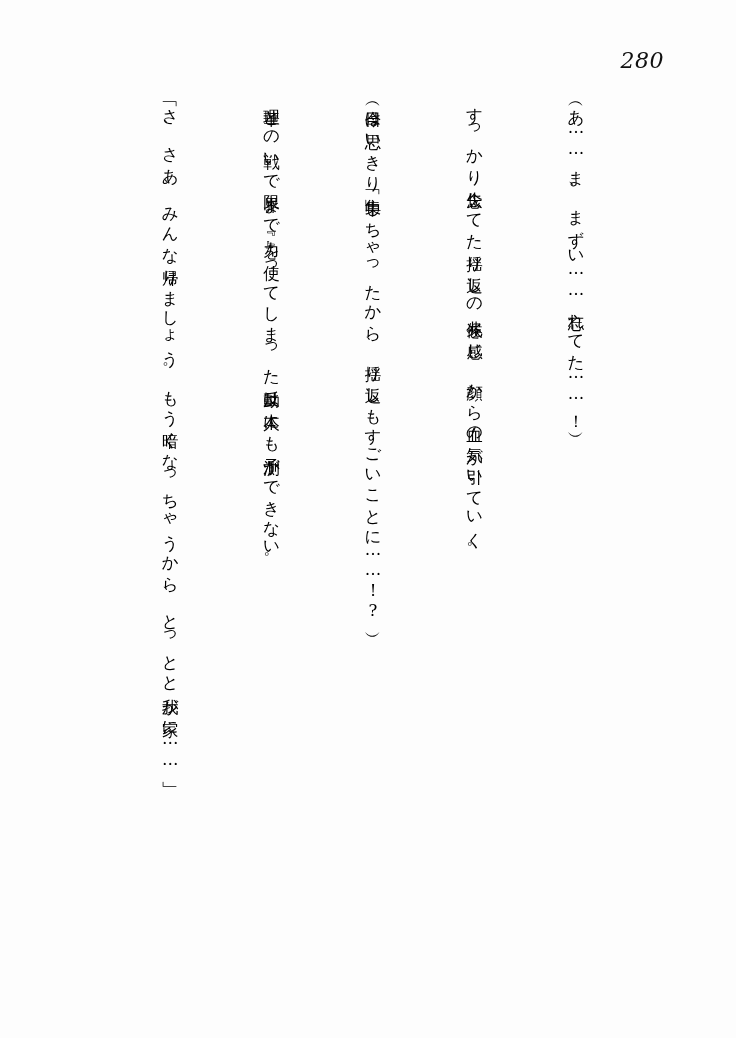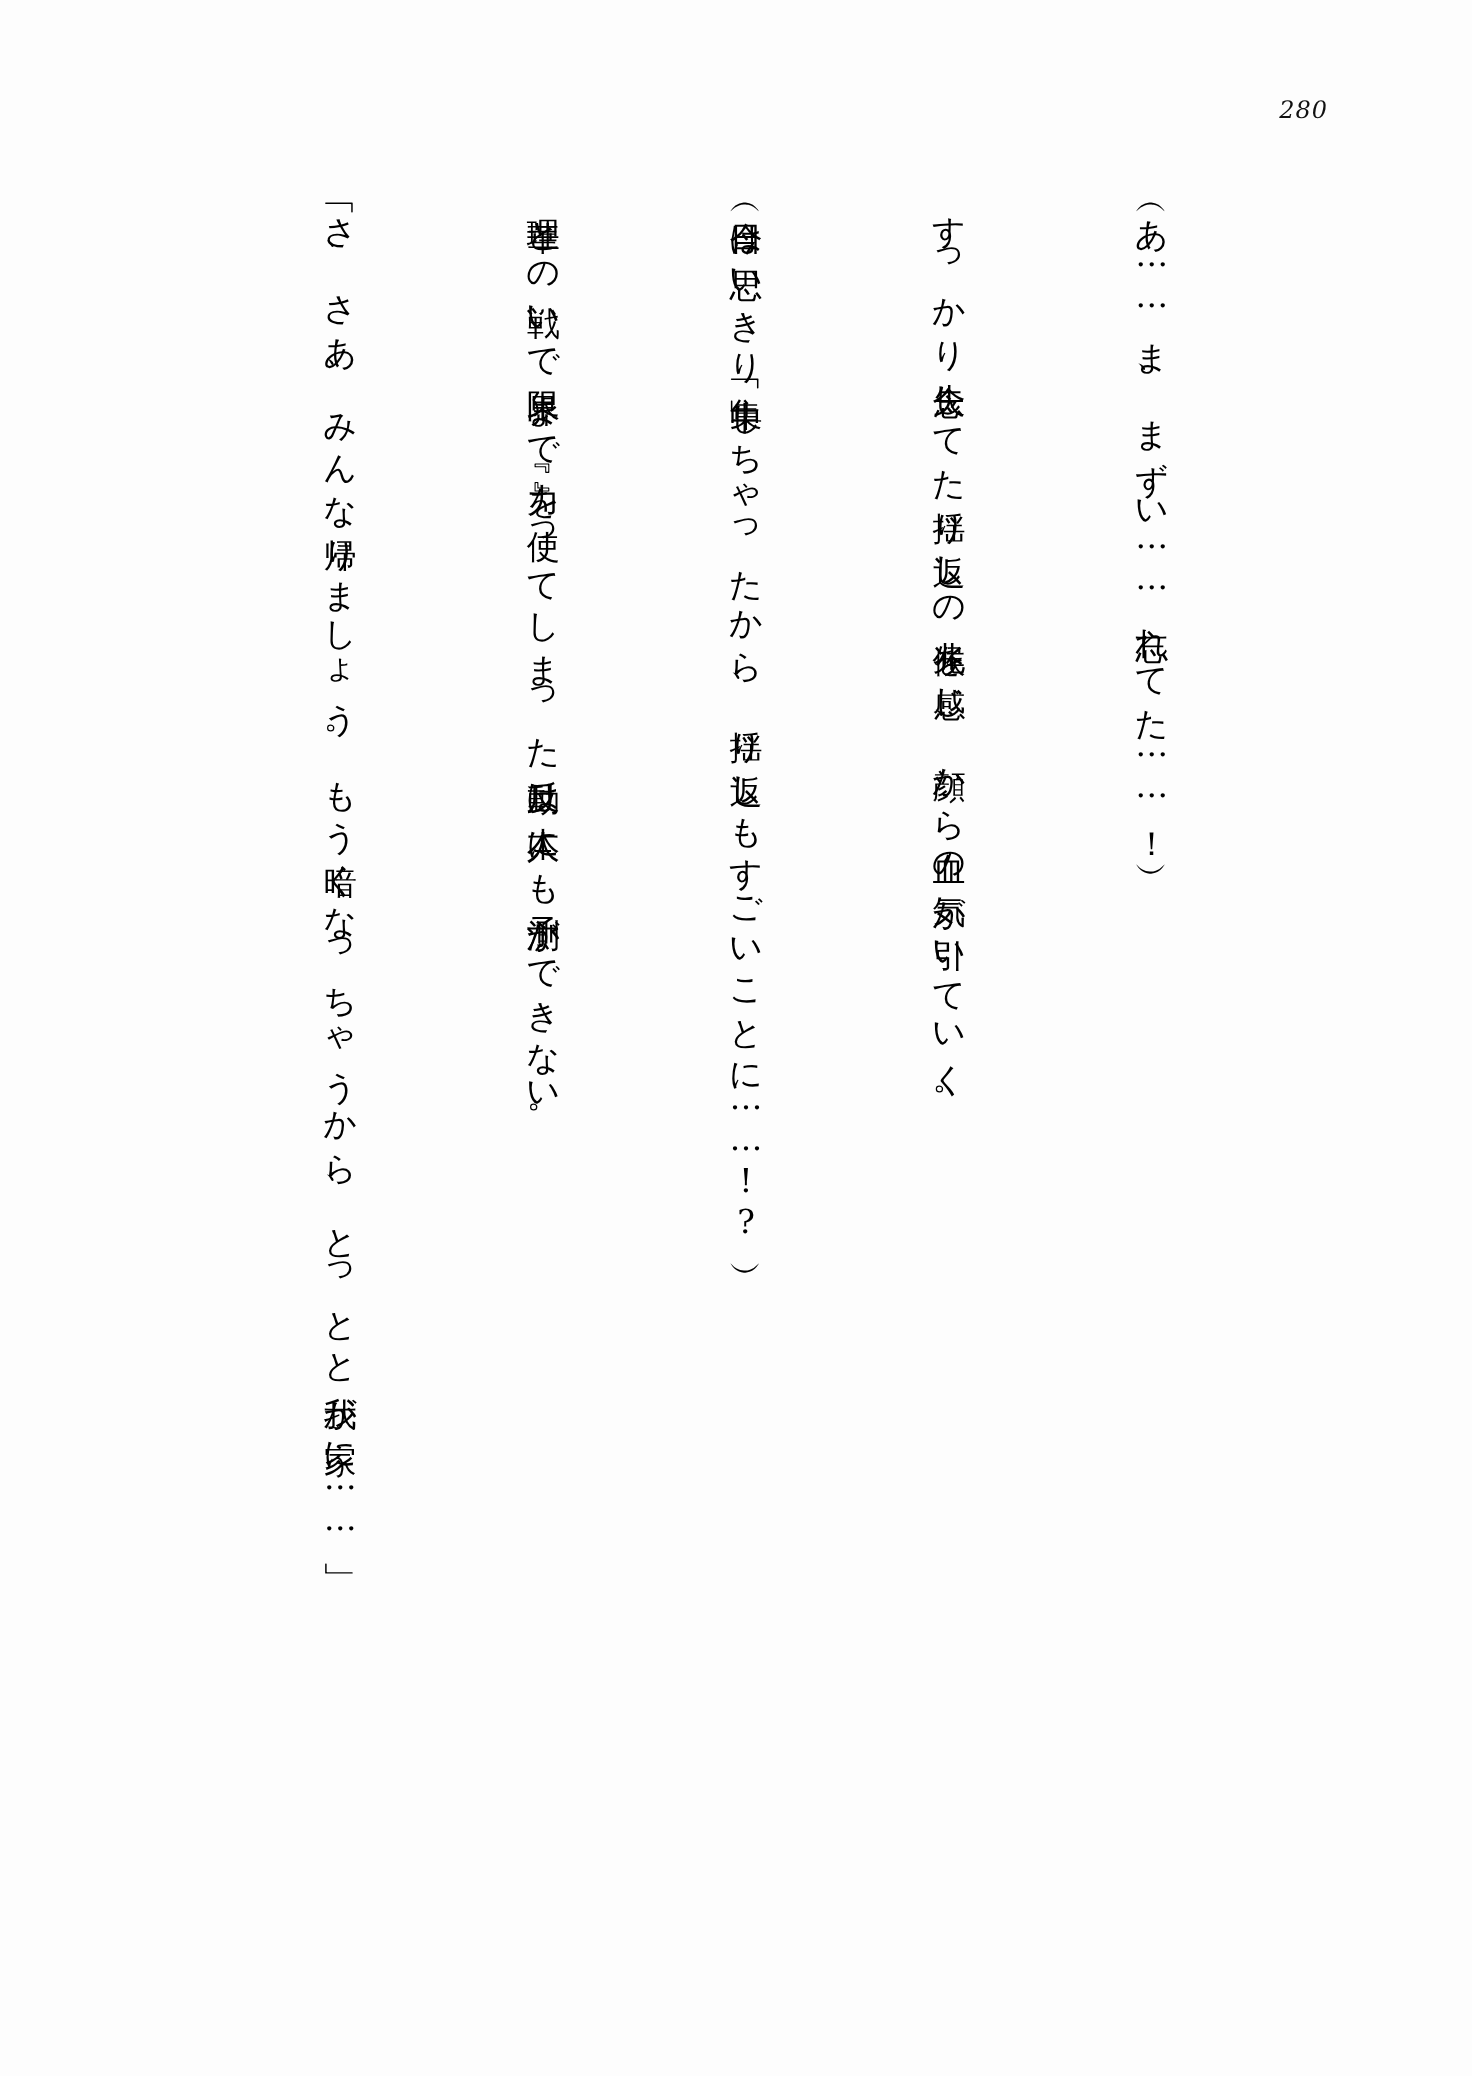--- a/index.html
+++ b/index.html
@@ -21,21 +21,21 @@
     background: #fdfdfd;
     box-sizing: border-box;
   }
   
   #page-number {
     position: absolute;
     top: 48px;
     right: 72px;
     font-family: "DejaVu Serif", "Liberation Serif", serif;
     font-style: italic;
-    font-size: 12px;
+    font-size: 22px;
     letter-spacing: 0.5px;
     color: #111;
   }
   
   #text-body {
     position: absolute;
     top: 96px;
     right: 76px;
     left: 92px;
     bottom: 40px;

